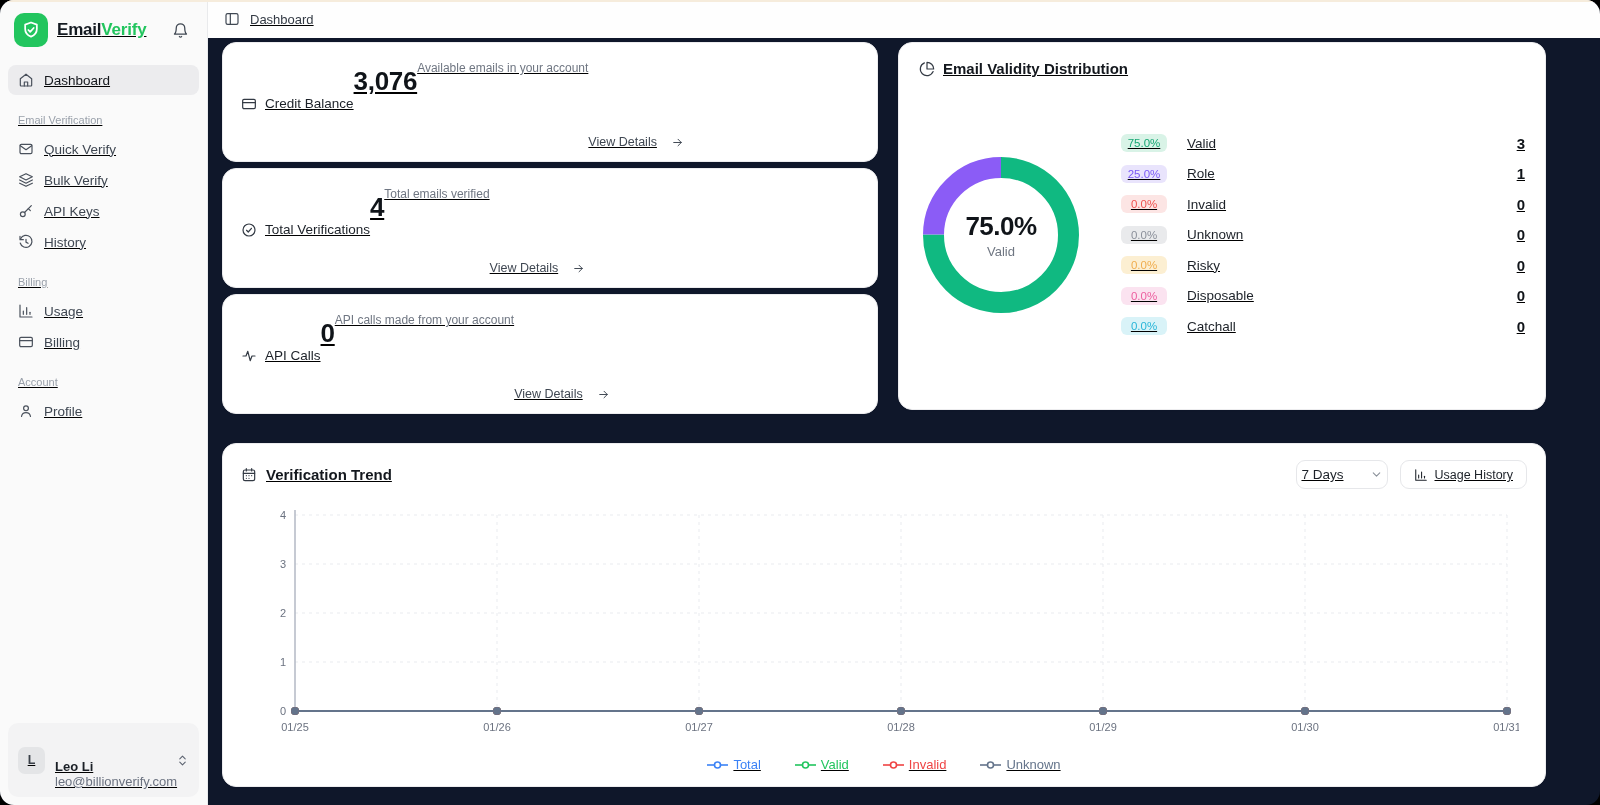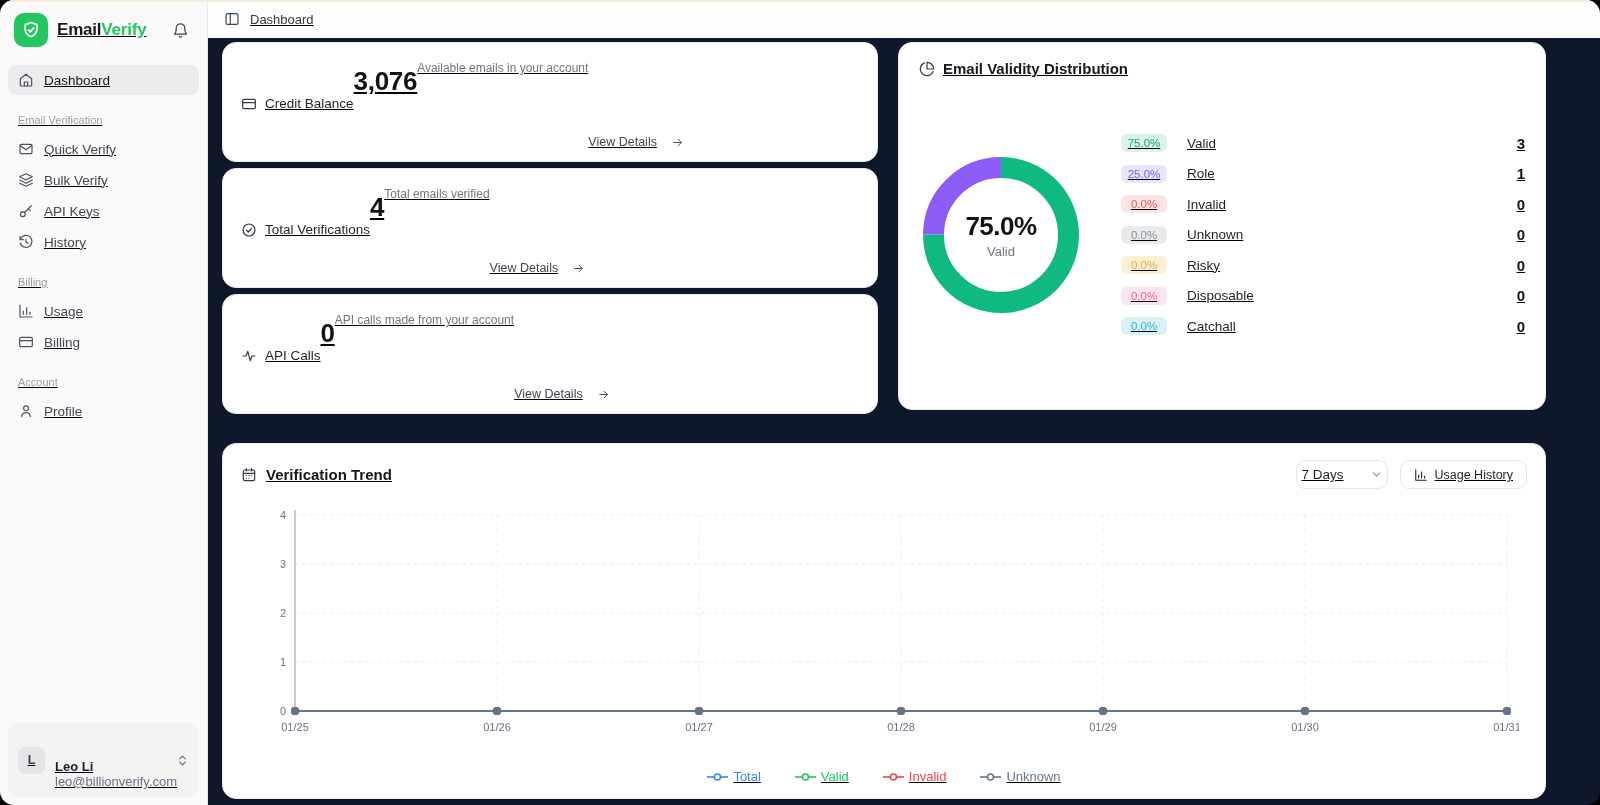--- a/index.html
+++ b/index.html
@@ -72,21 +72,21 @@
   .trend-head .card-title-row { gap:9px; }
   .trend-controls { margin-left:auto; display:flex; gap:12px; }
   .range-select { display:flex; align-items:center; gap:26px; background:#fff; border:1px solid #e6e7ea; border-radius:9px; padding:6px 4px; font-size:13.5px; color:#1c2128; cursor:pointer;text-align:right; }
   .range-select .ic { color:#8b919b; display:flex; }
   .range-select .ic svg { width:13px; height:13px; }
   .usage-btn { display:flex; align-items:flex-end; gap:7px; background:#fff; border:1px solid #e6e7ea; border-radius:9px; padding:6px 13px; font-size:12.5px; color:#1c2128; cursor:pointer; }
   .usage-btn .ic { display:flex; color:#1c2128; }
   .usage-btn .ic svg { width:14px; height:14px; }
 
   .chart-area { margin-top:14px; }
-  .trend-legend { display:flex; justify-content:center; gap:34px; margin-top:16px; padding-bottom:4px; }
+  .trend-legend { display:flex; justify-content:center; gap:34px; margin-top:4px; padding-bottom:4px; }
   .tl-item { display:flex; align-items:center; gap:5px; font-size:13px; }
 
   .ic svg { width:16px; height:16px; display:block; }
 </style>
 </head>
 <body>
 
 <div class="app">
 
   <aside class="sidebar">

